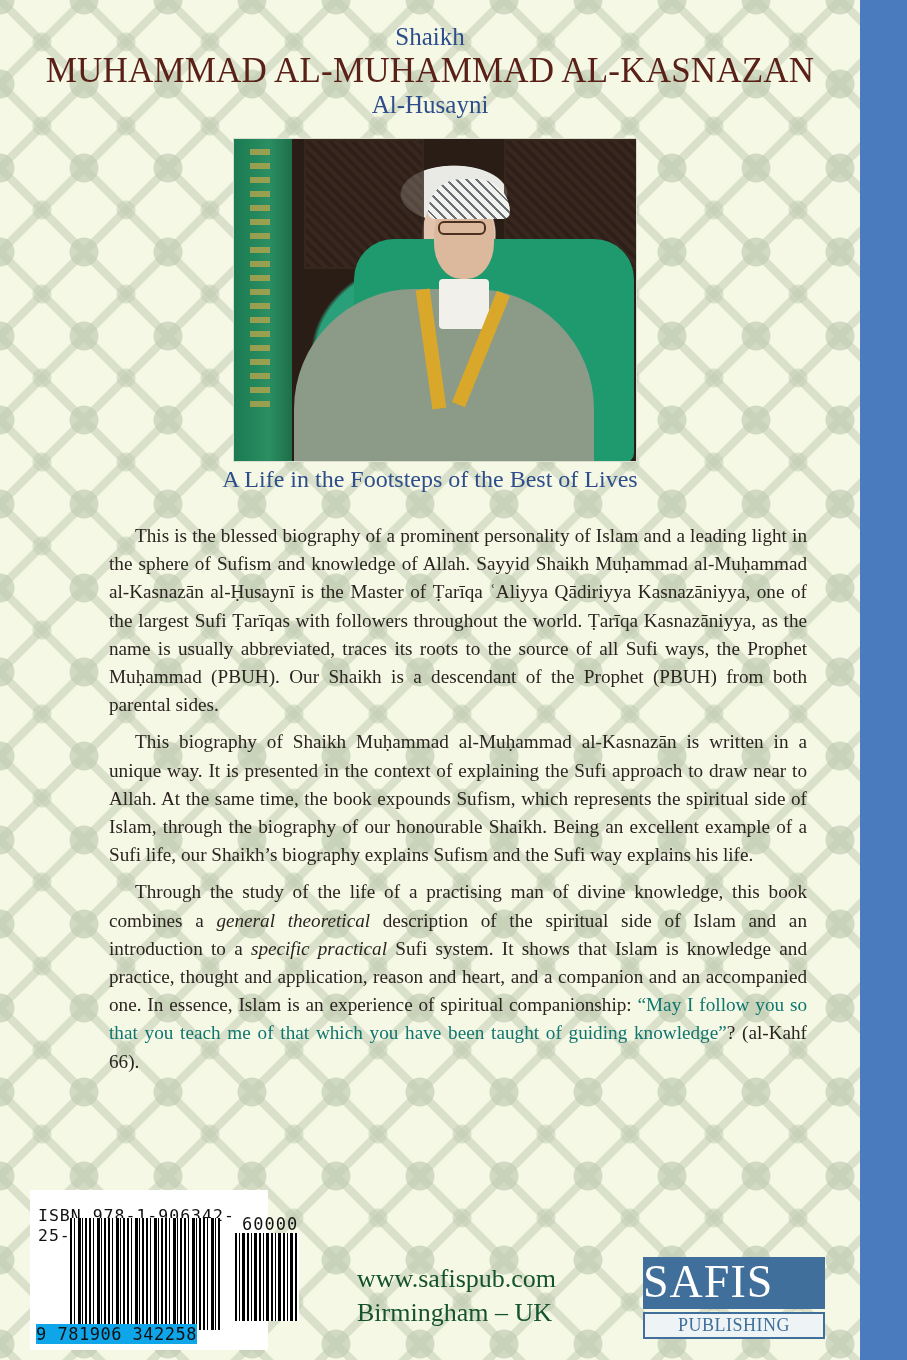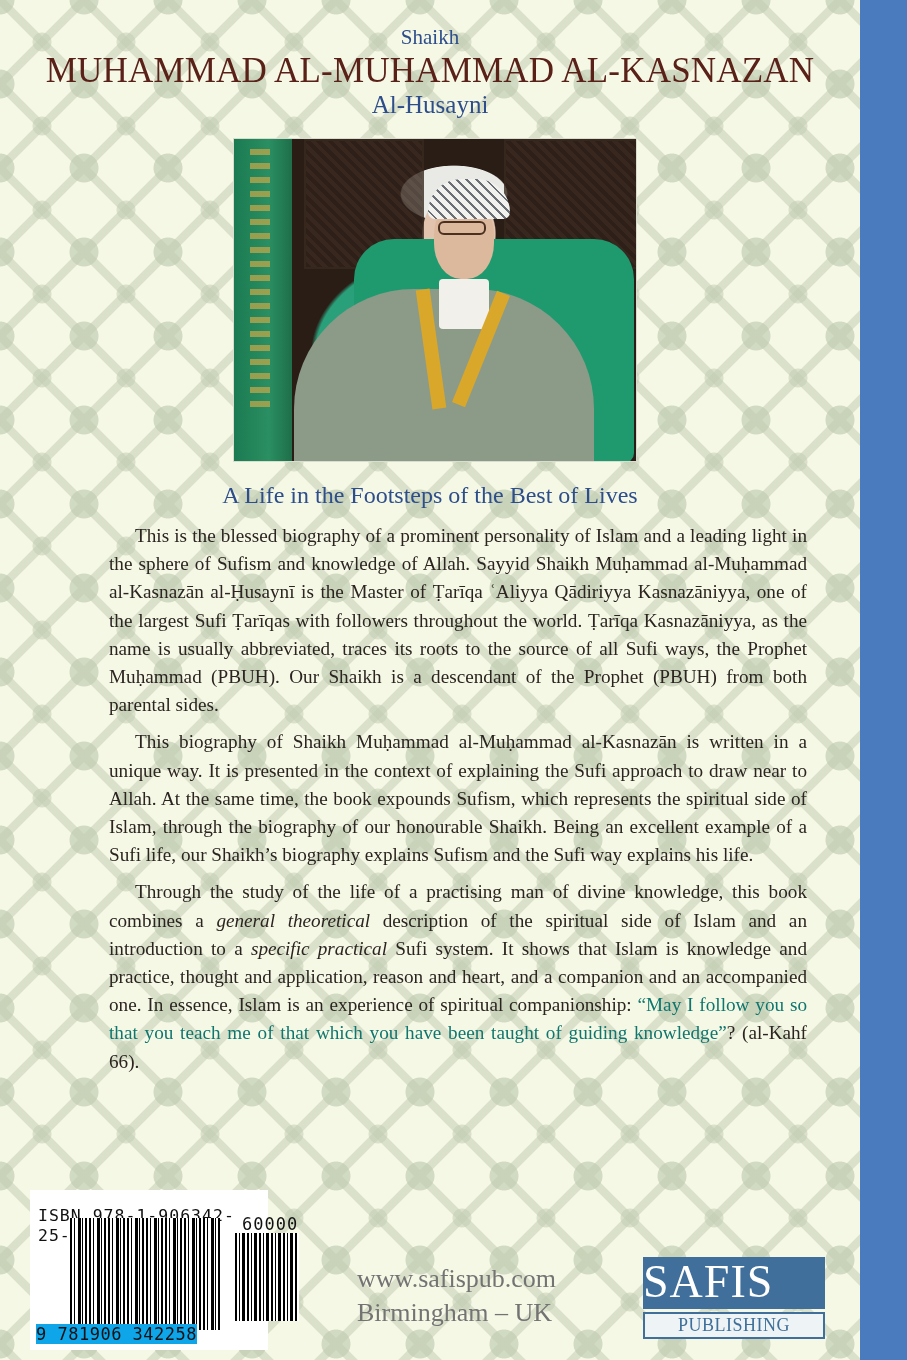--- a/index.html
+++ b/index.html
@@ -20,21 +20,21 @@
       background-size: 84px 84px;
     }
     .spine {
       position: absolute; top: 0; right: 0; width: 47px; height: 1360px;
       background: #4b7bbf;
     }
     .cover {
       position: absolute; left: 0; top: 0; width: 860px; height: 1360px;
     }
     .header { position: absolute; top: 22px; left: 0; width: 860px; text-align: center; }
-    .honorific { color: #2d4e8a; font-size: 21px; line-height: 30px; }
+    .honorific { color: #2d4e8a; font-size: 25px; line-height: 30px; }
     .name { color: #5a2118; font-size: 35px; line-height: 34px; letter-spacing: 0.2px; margin-top: 2px; }
     .lineage { color: #2d4e8a; font-size: 25px; line-height: 30px; margin-top: 2px; }
 
     .photo {
       position: absolute; left: 233px; top: 138px; width: 404px; height: 324px;
       border: 1px solid #d9dccf;
       overflow: hidden;
       background:
         radial-gradient(ellipse 60px 70px at 225px 95px, #e2c3ad 0 60%, transparent 62%),
         radial-gradient(ellipse 75px 40px at 220px 55px, #e9e9e6 0 70%, transparent 72%),
@@ -60,21 +60,21 @@
     .photo .shirt { position: absolute; left: 205px; top: 140px; width: 50px; height: 50px;
       background: #f2f0ea; border-radius: 4px; }
     .photo .head { position: absolute; left: 200px; top: 60px; width: 60px; height: 80px;
       border-radius: 45%; background: #dcb89c; }
     .photo .turban { position: absolute; left: 194px; top: 40px; width: 82px; height: 40px;
       border-radius: 40px 40px 8px 8px;
       background: repeating-linear-gradient(45deg, #f1f1ee 0 5px, #6b6f76 5px 7px); }
     .photo .glasses { position: absolute; left: 204px; top: 82px; width: 48px; height: 14px;
       border: 2px solid #4a3020; border-radius: 6px; }
 
-    .subtitle { position: absolute; top: 480px; left: 0; width: 860px; text-align: center;
+    .subtitle { position: absolute; top: 464px; left: 0; width: 860px; text-align: center;
       color: #2d4e8a; font-size: 24px; line-height: 30px; }
 
     .body-text { position: absolute; left: 109px; top: 522px; width: 698px;
       color: #2b2420; font-size: 19.2px; line-height: 28.2px; text-align: justify; }
     .body-text p { text-indent: 26px; margin-bottom: 9px; }
     .body-text em { font-style: italic; }
     .quote { color: #0f766e; }
 
     .barcode { position: absolute; left: 30px; top: 1190px; width: 238px; height: 160px;
       background: #ffffff; padding: 16px 8px; }
@@ -85,21 +85,21 @@
         #000 0 2px, #fff 2px 4px, #000 4px 5px, #fff 5px 8px, #000 8px 11px, #fff 11px 12px,
         #000 12px 13px, #fff 13px 15px, #000 15px 17px, #fff 17px 19px); }
     .bars-add { position: absolute; left: 205px; top: 43px; width: 64px; height: 88px;
       background: repeating-linear-gradient(90deg,
         #000 0 2px, #fff 2px 4px, #000 4px 5px, #fff 5px 7px, #000 7px 10px, #fff 10px 12px); }
     .addon-code { position: absolute; left: 212px; top: 24px; font-family: "DejaVu Sans Mono", monospace;
       font-size: 17px; color: #111; letter-spacing: 1px; }
     .ean-digits { position: absolute; left: 6px; top: 134px; font-family: "DejaVu Sans Mono", monospace;
       font-size: 17px; color: #111; letter-spacing: 0.5px; background: #0ea5e9; }
 
-    .publisher-info { position: absolute; left: 357px; top: 1262px; color: #737373;
+    .publisher-info { position: absolute; left: 357px; top: 1262px; color: #14532d;
       font-size: 26px; line-height: 34px; }
     .logo { position: absolute; left: 643px; top: 1257px; width: 182px; height: 82px; }
     .logo-top { background: #3f6f9a; color: #ffffff; font-size: 46px; line-height: 50px;
       text-align: left; letter-spacing: 1px; height: 52px; }
     .logo-bottom { margin-top: 3px; border: 2px solid #3f6f9a; background: #eef3f5; color: #3f6f9a;
       font-size: 18px; line-height: 22px; text-align: center; height: 27px; letter-spacing: 0.5px; }
   </style>
 </head>
 <body>
 

